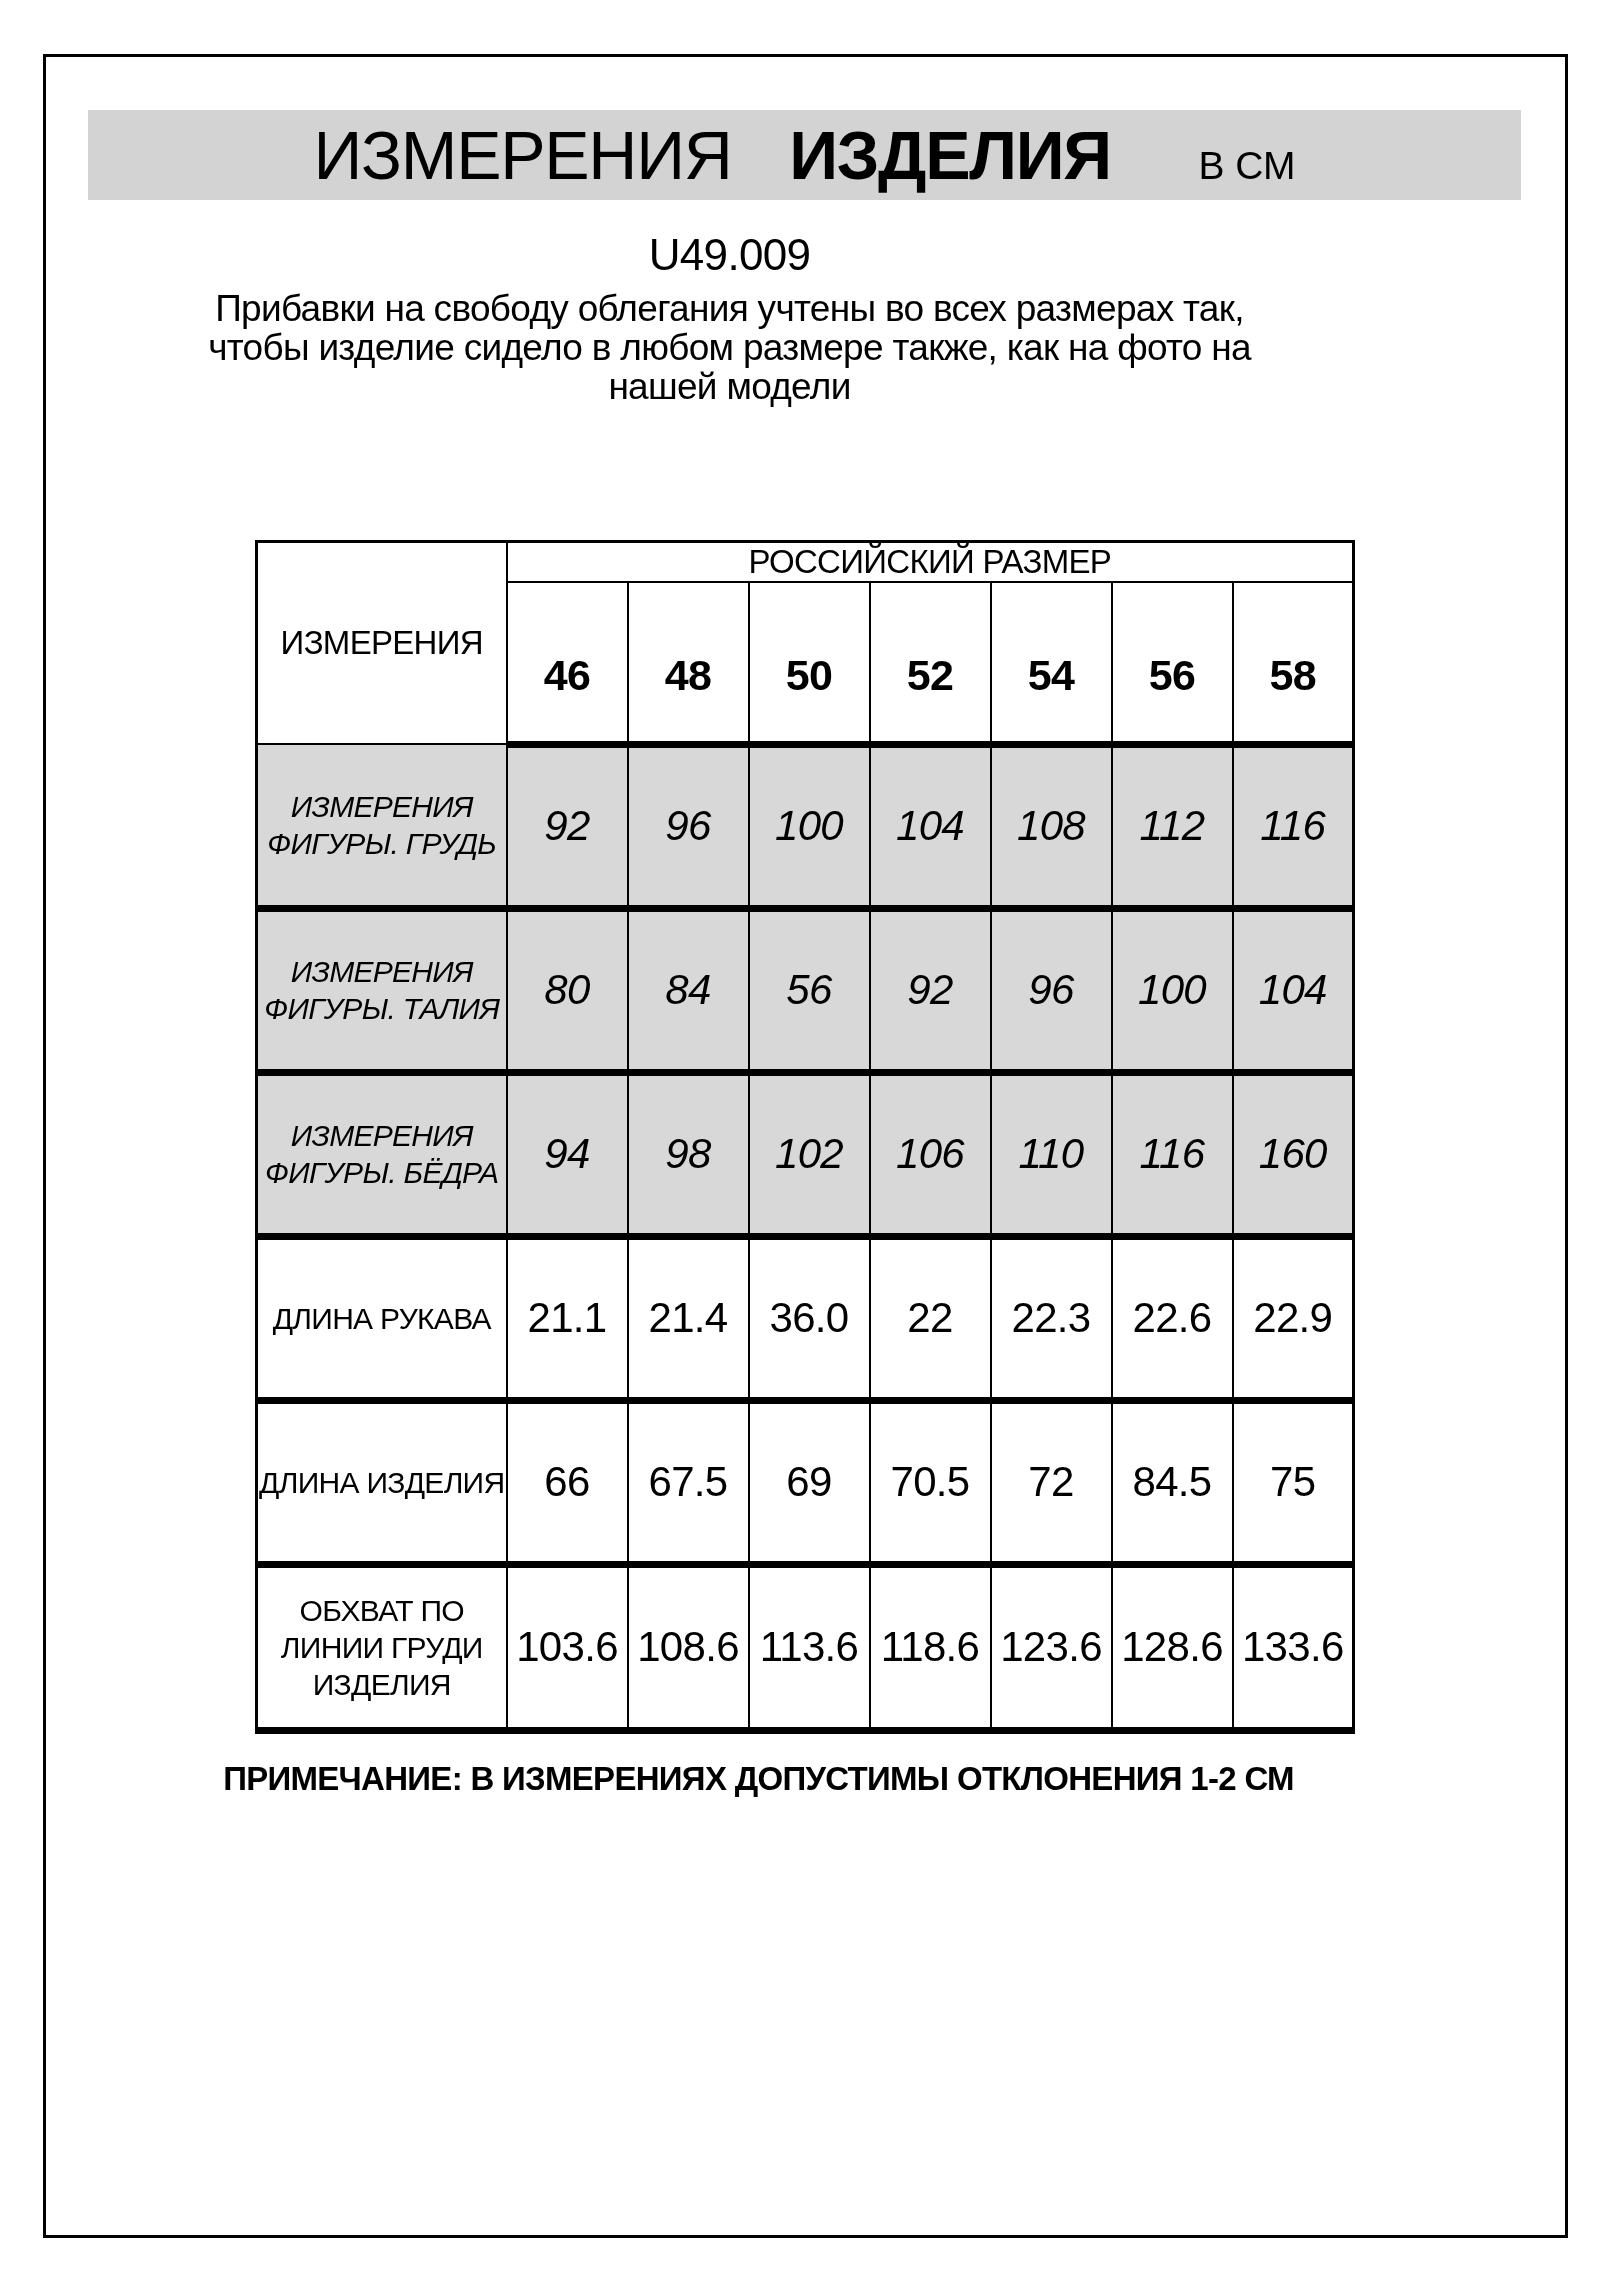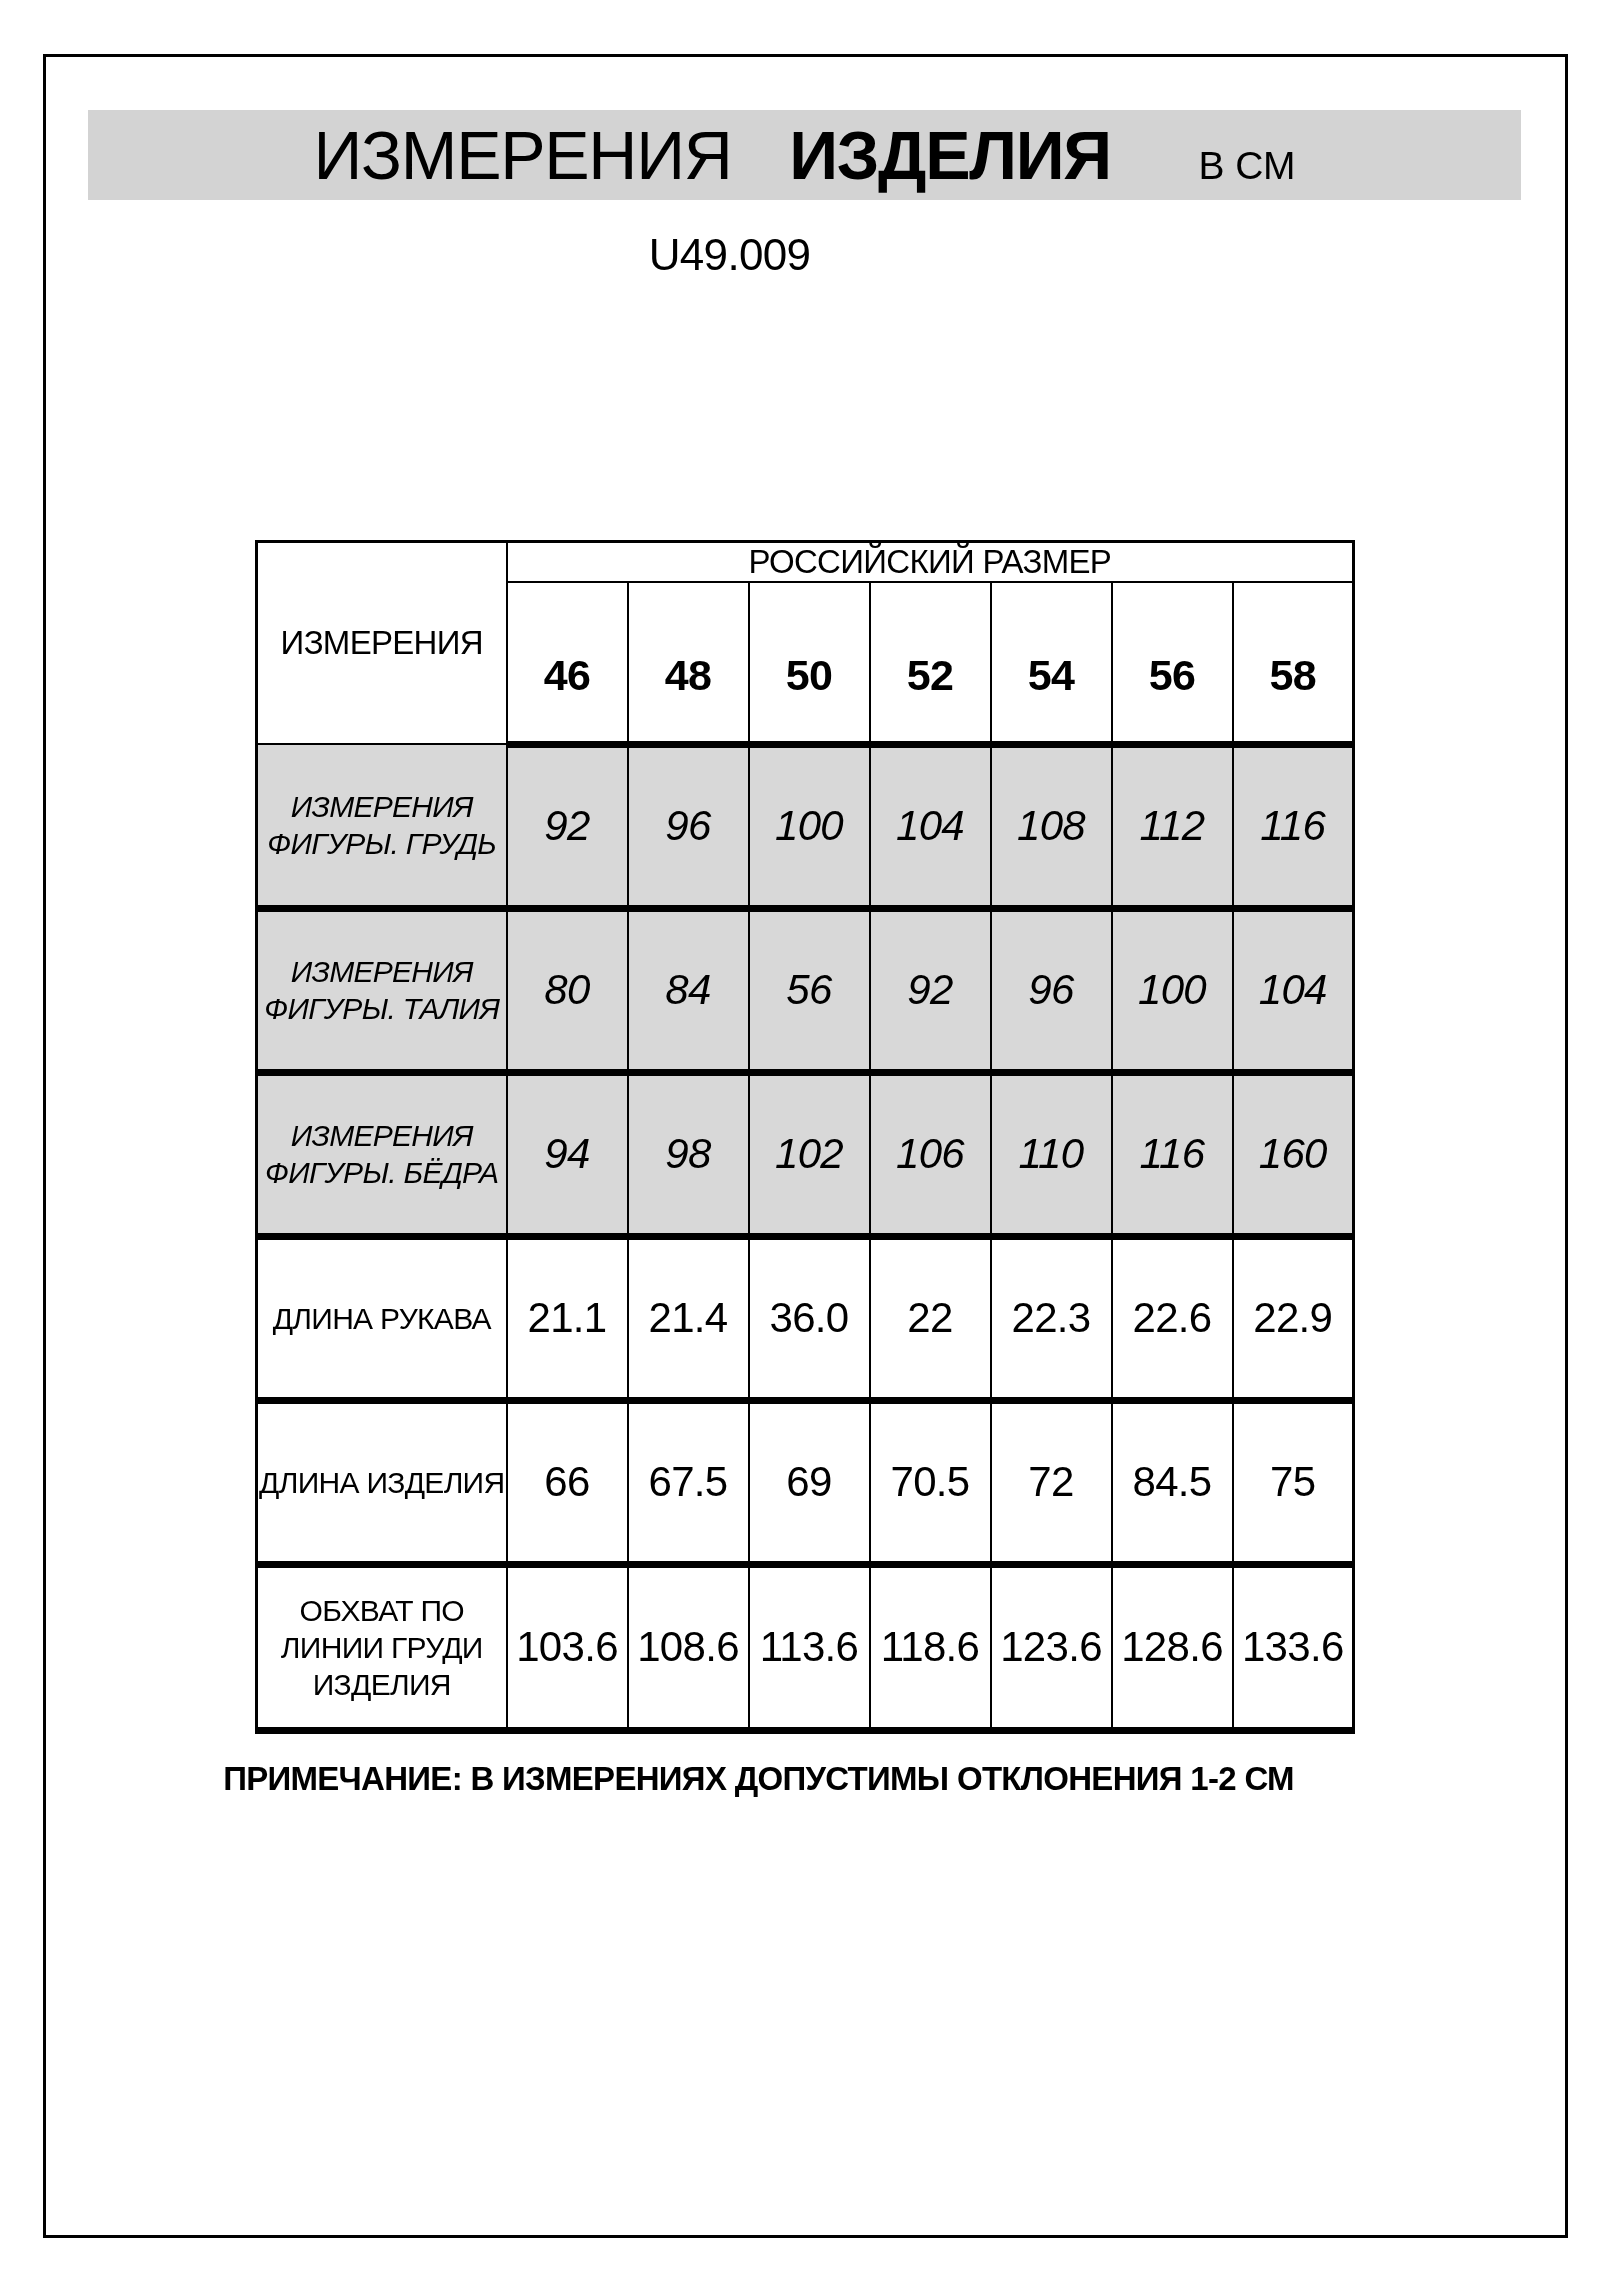--- a/index.html
+++ b/index.html
@@ -143,20 +143,25 @@
   <div class="page-border"></div>
 
   <div class="title-bar">
     <span class="title-word1">ИЗМЕРЕНИЯ</span>
     <span class="title-word2">ИЗДЕЛИЯ</span>
     <span class="title-unit">В СМ</span>
   </div>
 
   <div class="article-code">U49.009</div>
 
+  <div class="description">
+    <div>Прибавки на свободу облегания учтены во всех размерах так,</div>
+    <div>чтобы изделие сидело в любом размере также, как на фото на</div>
+    <div>нашей модели</div>
+  </div>
 
   <table class="size-table">
     <colgroup>
       <col class="c-label">
       <col class="c-size">
         <col class="c-size">
         <col class="c-size">
         <col class="c-size">
         <col class="c-size">
         <col class="c-size">

